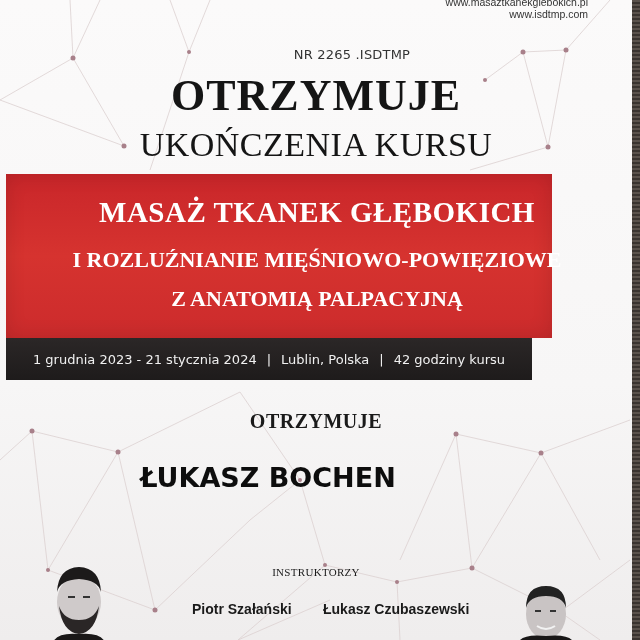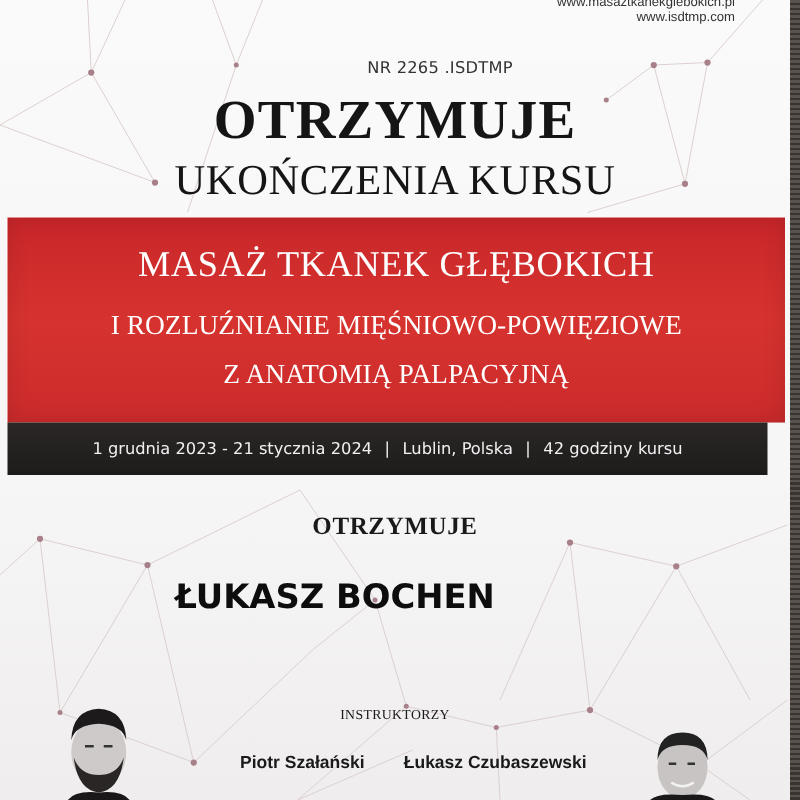--- a/index.html
+++ b/index.html
@@ -29,33 +29,34 @@
     .title {
       position: absolute; left: 0; width: 632px; top: 70px; text-align: center;
       font-family: "Liberation Serif", serif; font-weight: bold; font-size: 44px; color: #151515;
       letter-spacing: 1px;
     }
     .subtitle {
       position: absolute; left: 0; width: 632px; top: 126px; text-align: center;
       font-family: Liberation Serif, serif; font-size: 34px; color: #151515; letter-spacing: 0.5px;
     }
     .red-band {
-      position: absolute; left: 6px; top: 174px; width: 622px; height: 164px;
+      position: absolute; left: 6px; top: 174px; width: 546px; height: 164px;
       background: linear-gradient(180deg, #c9262a 0%, #d6332f 50%, #cc2b2c 100%);
       box-shadow: inset 0 0 20px rgba(0,0,0,0.12);
+      font-weight: bold;
     }
     .course-line {
       position: absolute; left: 0; width: 622px; text-align: center; color: #fff;
       font-family: "Liberation Serif", serif; white-space: nowrap;
     }
     .course-line.l1 { top: 22px; font-size: 29px; letter-spacing: 0.5px; }
     .course-line.l2 { top: 73px; font-size: 22px; }
     .course-line.l3 { top: 112px; font-size: 22px; }
     .dark-band {
-      position: absolute; left: 6px; top: 338px; width: 608px; height: 42px;
+      position: absolute; left: 6px; top: 338px; width: 526px; height: 42px;
       background: linear-gradient(180deg, #2b2727 0%, #1e1b1b 100%);
       display: flex; align-items: center; justify-content: center;
       color: #f0f0f0; font-family: "DejaVu Sans", sans-serif; font-size: 13px; white-space: nowrap;
     }
     .dark-band .sep { margin: 0 10px; }
     .receives {
       position: absolute; left: 0; width: 632px; top: 410px; text-align: center;
       font-family: "Liberation Serif", serif; font-weight: bold; font-size: 20px; color: #1a1a1a;
       letter-spacing: 0.5px;
     }

